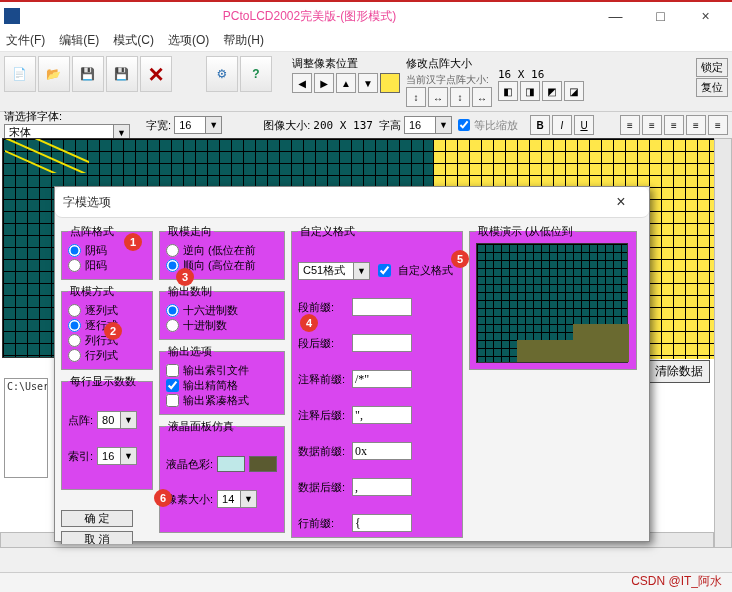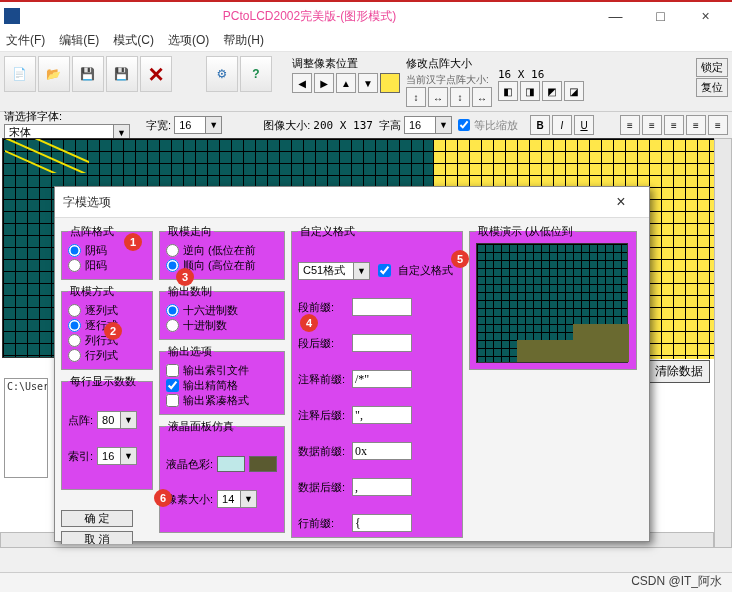--- a/index.html
+++ b/index.html
@@ -153,21 +153,21 @@
   
   .dialog {
     position:absolute; left:54px; top:186px;
     width: 596px; height: 356px;
     background:#f4f4f4;
     border:1px solid #888;
     box-shadow: 3px 3px 8px rgba(0,0,0,0.5);
   }
   .dialog .dlg-title {
     height:28px; background:#fff; border-bottom:1px solid #ddd;
-    display:flex; align-items:center; padding:15px 8px; font-size:12px; color:#333;
+    display:flex; align-items:center; padding:15px 8px; font-size:12px; color:#333;border-radius:7px;
   }
   .dialog .dlg-title .spacer{flex:1;}
   .dialog .dlg-close {
     width:40px; text-align:center; font-size:16px; color:#333;
   }
   .dlg-body {
     position:relative;
     padding: 6px;
     display:flex;
     gap:6px;
@@ -205,21 +205,21 @@
   .preview .blk2{position:absolute;left:96px;bottom:0;width:56px;height:38px;background:#6a6a30;}
   .annot {
     position:absolute;
     width:18px;height:18px;border-radius:50%;
     background:#e5392d;color:#fff;font-size:11px;font-weight:bold;
     display:flex;align-items:center;justify-content:center;
     z-index:50;
   }
   .watermark {
     position:absolute; right:10px; bottom:2px;
-    font-size:12px; color:#404040;
+    font-size:12px; color:#b91c1c;
     font-family: "Microsoft YaHei", sans-serif;
   }
   .statusbar { position:absolute; left:0; bottom:0; right:0; height:20px; background:#f4f4f4; border-top:1px solid #ccc;}
 </style>
 </head>
 <body>
 
 <div class="titlebar">
   <div class="icon-app"></div>
   <div class="title">PCtoLCD2002完美版-(图形模式)</div>

